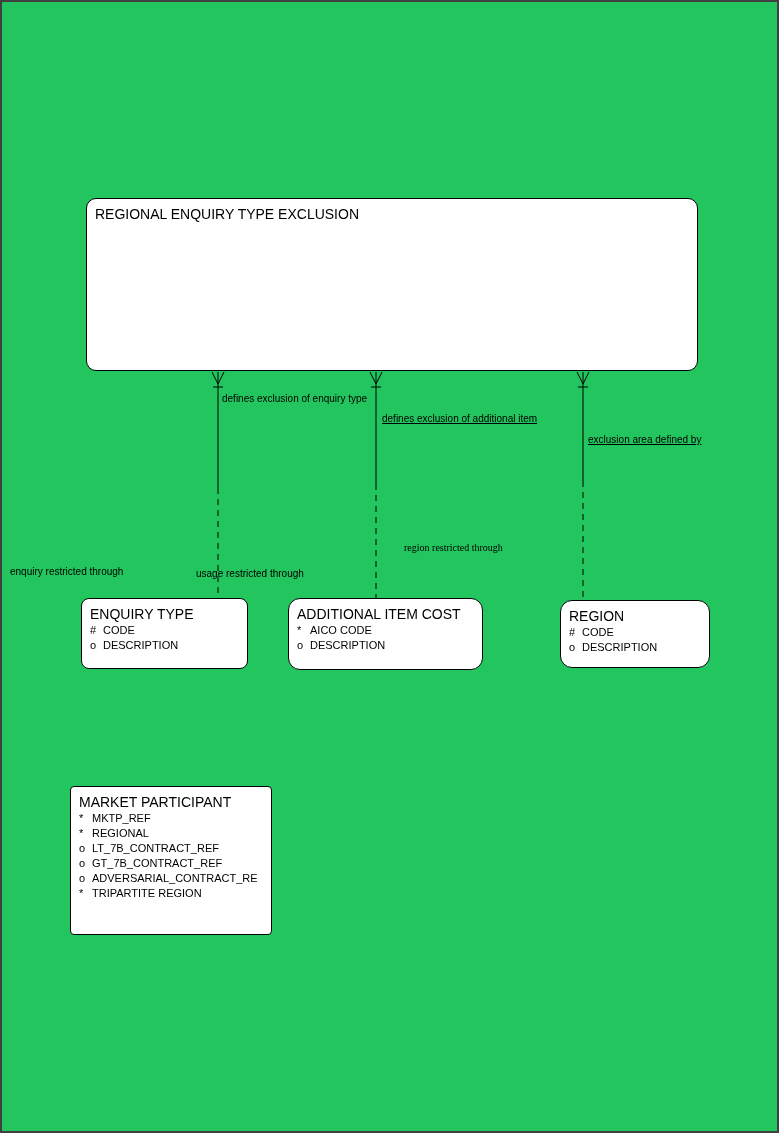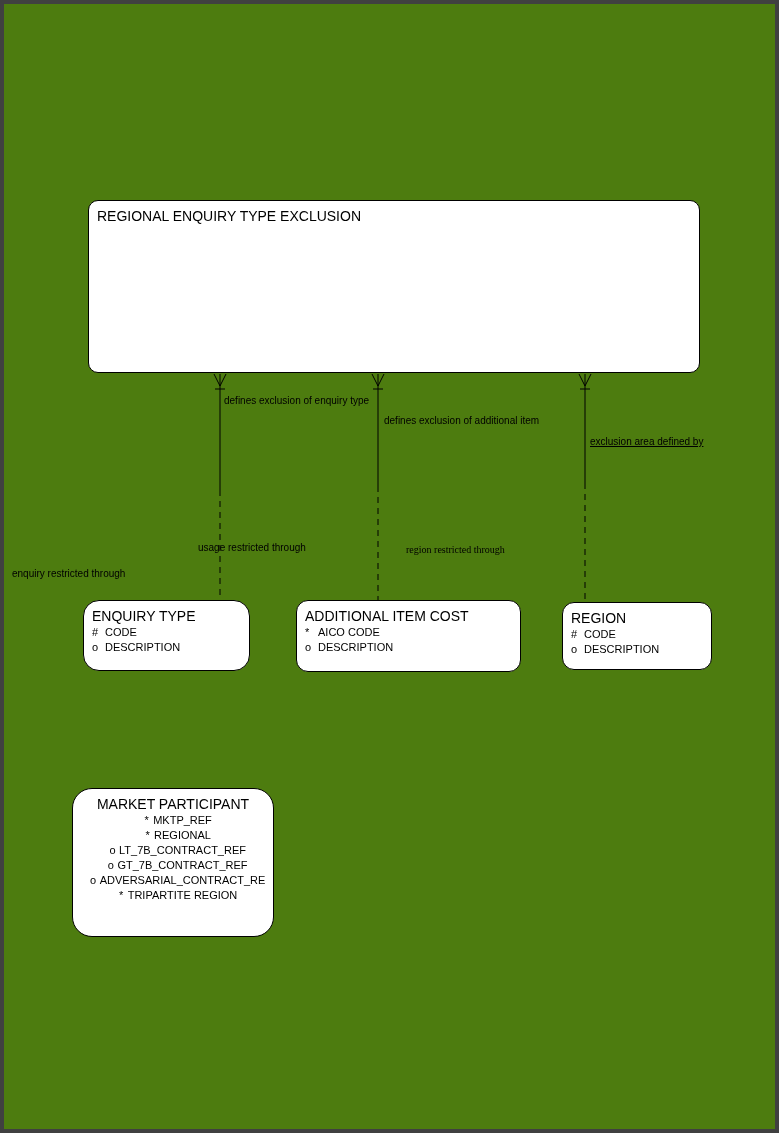--- a/index.html
+++ b/index.html
@@ -1,21 +1,21 @@
 <!DOCTYPE html>
 <html><head>
 <meta charset="utf-8">
 <style>
   html,body { margin:0; padding:0; background:#fff; }
   .page {
     position:relative;
     width:779px; height:1133px;
     box-sizing:border-box;
-    background:#4d7c0f;
-    border:4px solid #404040;
+    background:#22c55e;
+    border:2px solid #404040;
     font-family:"Liberation Sans", sans-serif;
     color:#000000;
     overflow:hidden;
   }
   .entity {
     position:absolute;
     box-sizing:border-box;
     border:1px solid #000000;
     background:#ffffff;
     overflow:hidden;
@@ -39,28 +39,28 @@
     font-size:10px;
     white-space:nowrap;
   }
   .lines-overlay {
     position:absolute; left:0; top:0;
     width:779px; height:1133px;
     pointer-events:none;
   }
   
   #root-entity   { left:84px;  top:196px; width:612px; height:173px; border-radius:10px; }
-  #entity-0      { left:79px;  top:596px; width:167px; height:71px;  border-radius:16px; }
-  #entity-1      { left:292px; top:596px; width:225px; height:72px;  border-radius:12px; }
+  #entity-0      { left:79px;  top:596px; width:167px; height:71px;  border-radius:8px; }
+  #entity-1      { left:286px; top:596px; width:195px; height:72px;  border-radius:12px; }
   #entity-2      { left:558px; top:598px; width:150px; height:68px;  border-radius:12px; }
-  #entity-3      { left:68px;  top:784px; width:202px; height:149px; border-radius:20px;text-align:center; }
+  #entity-3      { left:68px;  top:784px; width:202px; height:149px; border-radius:4px; }
   #label-0 { left:220px; top:391px; }
-  #label-1 { left:380px; top:411px; }
+  #label-1 { left:380px; top:411px;text-decoration:underline; }
   #label-2 { left:586px; top:432px;text-decoration:underline; }
-  #label-3 { left:194px; top:538px; }
+  #label-3 { left:194px; top:566px; }
   #label-4 { left:402px; top:540px;font-family:Liberation Serif, serif; }
   #label-5 { left:8px;   top:564px; }
 </style>
 </head>
 <body>
 
 <div class="page">
 
   <svg class="lines-overlay" viewBox="0 0 779 1133" xmlns="http://www.w3.org/2000/svg">
 

